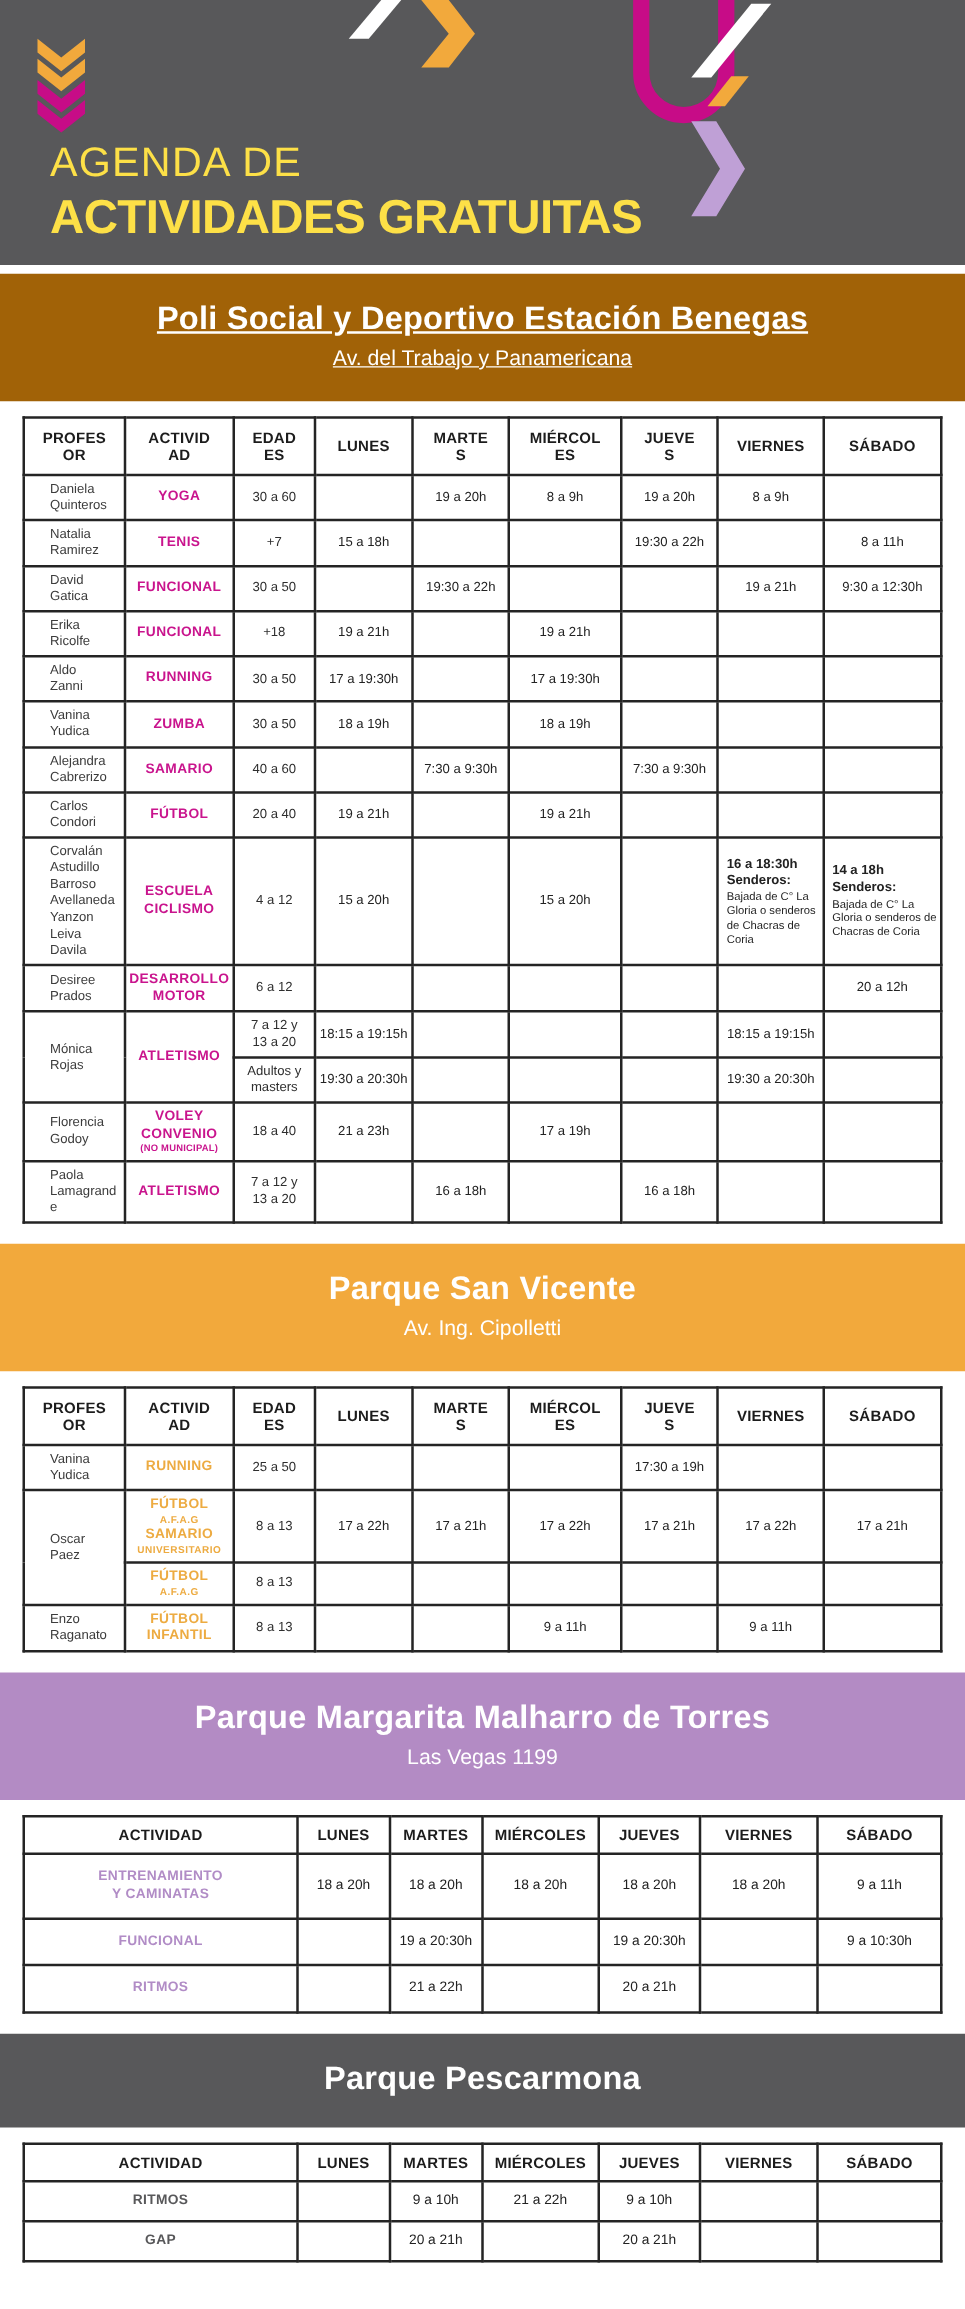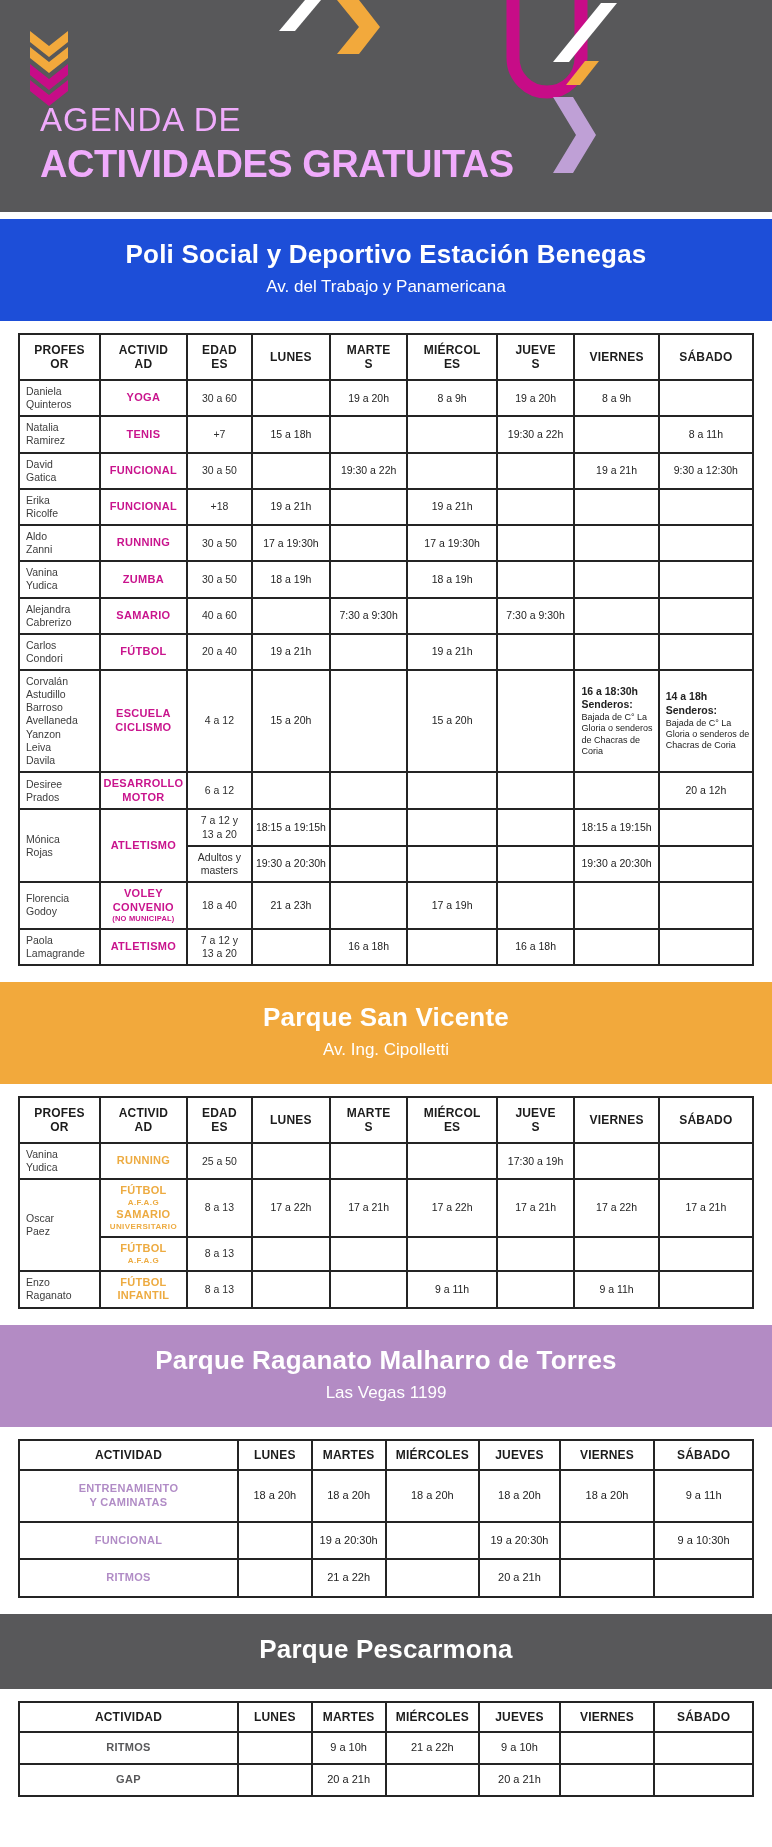--- a/index.html
+++ b/index.html
@@ -1,36 +1,36 @@
 <!DOCTYPE html>
 <html><head>
 <meta charset="utf-8">
 <style>
   html,body{margin:0;padding:0;background:#ffffff;}
   .page{width:772px;background:#ffffff;font-family:"Liberation Sans",sans-serif;overflow:hidden;}
 
   
   .hero{position:relative;height:212px;background:#58585a;overflow:hidden;}
-  .hero-titles{position:absolute;left:40px;bottom:26px;color:#f0abfc;}
+  .hero-titles{position:absolute;left:40px;bottom:16px;color:#fde047;}
   .hero-line1{font-size:33px;font-weight:400;letter-spacing:1px;}
   .hero-line2{font-size:38px;font-weight:800;letter-spacing:-0.5px;margin-top:4px;}
 
   
   .banner{margin:7px 0 12px;padding:20px 12px 24px;text-align:center;color:#ffffff;}
   .banner h2{margin:0;font-size:26px;font-weight:800;letter-spacing:0.2px;}
   .banner .sub{margin-top:7px;font-size:17px;font-weight:400;}
 
   
   .tbl-wrap{margin:0 18px 16px;}
   table{width:100%;border-collapse:collapse;table-layout:fixed;background:#ffffff;}
   th,td{border:2px solid #242424;text-align:center;vertical-align:middle;
         padding:4px 2px;word-wrap:break-word;}
   th{font-size:12px;font-weight:700;color:#1c1c1c;padding:8px 14px;letter-spacing:0.2px;}
   td{font-size:10.5px;color:#2e2e2e;line-height:1.25;}
-  td.profesor{text-align:left;padding-left:6px;font-size:10.5px;color:#3c3c3c;}
+  td.profesor{text-align:left;padding-left:20px;font-size:10.5px;color:#3c3c3c;}
   td.activity{font-weight:800;font-size:11px;letter-spacing:0.3px;}
   td.day{font-size:10.5px;color:#222222;}
   .ln-lg{font-weight:800;font-size:11px;}
   .ln-sm{font-weight:800;font-size:8px;letter-spacing:0.4px;}
   .ln-xs{font-weight:800;font-size:7.5px;letter-spacing:0.2px;}
   .cell-strong{font-weight:700;font-size:10.5px;text-align:left;padding-left:4px;}
   .cell-small{font-size:9px;line-height:1.25;text-align:left;padding-left:4px;margin-top:1px;}
 
   
   table.simple td{padding:11px 2px;font-size:11px;}
@@ -64,21 +64,21 @@
 
       <polygon points="553,97 573,97 596,135 573,173 553,173 576,135" fill="#bfa0d6"></polygon>
     </svg>
     <div class="hero-titles">
       <div class="hero-line1">AGENDA DE</div>
       <div class="hero-line2">ACTIVIDADES GRATUITAS</div>
     </div>
   </header>
 
   <section>
-    <div class="banner" style="background: #1d4ed8;">
+    <div class="banner" style="background: #a16207; text-decoration: underline;">
       <h2>Poli Social y Deportivo Estación Benegas</h2>
       <div class="sub">Av. del Trabajo y Panamericana</div>
     </div>
     <div class="tbl-wrap">
       <table>
           <colgroup>
             <col style="width: 9.8%;">
             <col style="width: 10.5%;">
             <col style="width: 7.9%;">
             <col style="width: 9.4%;">
@@ -352,21 +352,21 @@
               <td class="day">9 a 11h</td>
               <td class="day"></td>
             </tr>
           </tbody>
         </table>
     </div>
   </section>
 
   <section>
     <div class="banner" style="background: rgb(179, 139, 196);">
-      <h2>Parque Raganato Malharro de Torres</h2>
+      <h2>Parque Margarita Malharro de Torres</h2>
       <div class="sub">Las Vegas 1199</div>
     </div>
     <div class="tbl-wrap">
       <table class="simple">
           <colgroup>
             <col style="width: 25.5%;">
             <col style="width: 8.6%;">
             <col style="width: 8.6%;">
             <col style="width: 10.9%;">
             <col style="width: 9.4%;">

